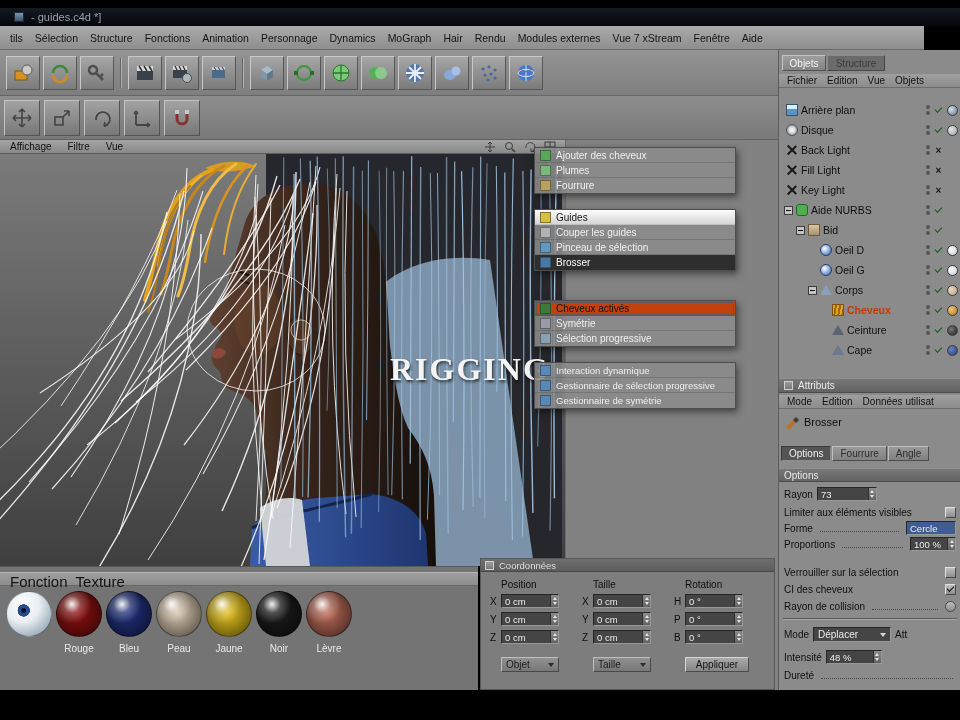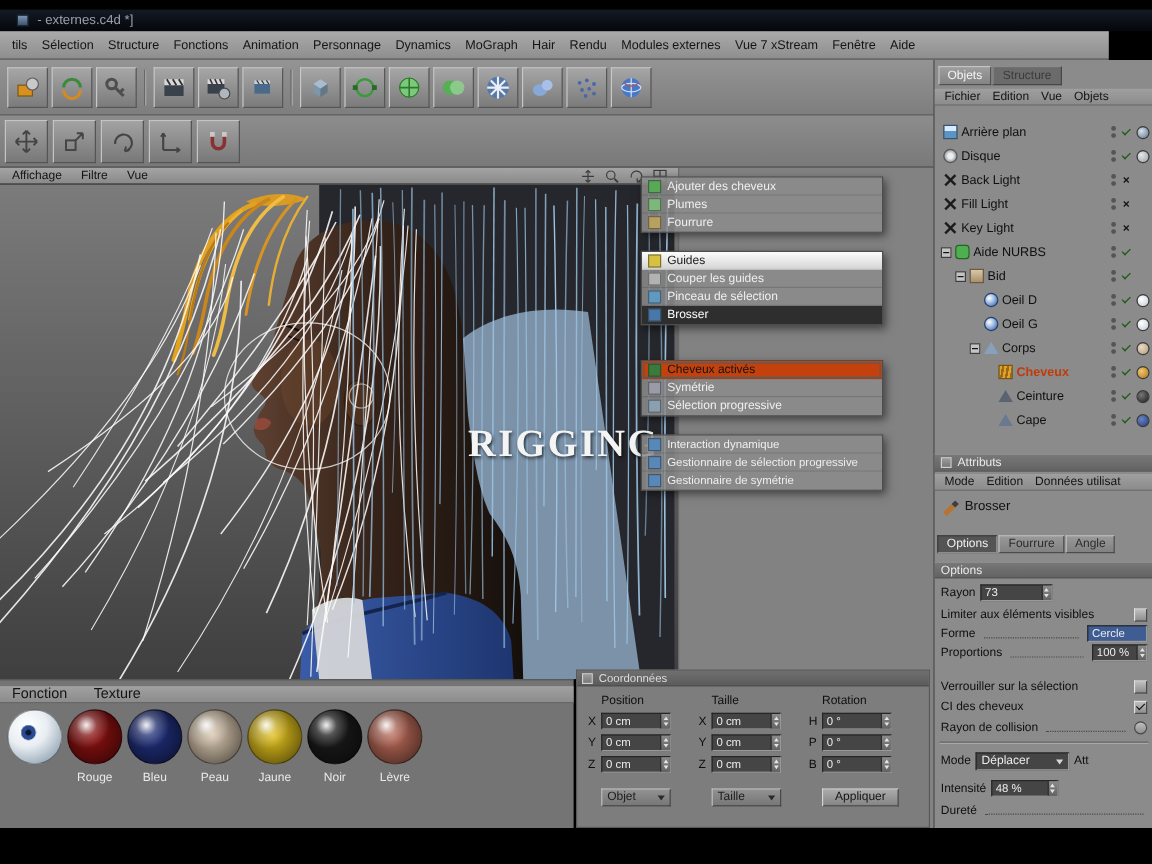--- a/index.html
+++ b/index.html
@@ -90,21 +90,21 @@
 .caret{border-left:3.5px solid transparent;border-right:3.5px solid transparent;border-top:4px solid #d8d8d8;flex:0 0 auto;margin-left:4px}
 .darkdd{background:#454545;border:1px solid;border-color:#262626 #999 #999 #262626;color:#ececec}
 .litedd{background:linear-gradient(#919191,#777);border:1px solid;border-color:#bfbfbf #484848 #484848 #bfbfbf;color:#1d1d1d}
 .litedd .caret{border-top-color:#2a2a2a}
 .btn{display:flex;align-items:center;justify-content:center;background:linear-gradient(#ababab,#858585);border:1px solid;border-color:#d4d4d4 #4c4c4c #4c4c4c #d4d4d4;font-size:10px;color:#141414;height:15px}
 .hr{position:absolute;left:4px;width:174px;height:2px;border-top:1px solid #5c5c5c;border-bottom:1px solid #a8a8a8}
 .w46{width:46px}.w50{width:50px}.w56{width:56px}.w58{width:58px}.w60{width:60px}.w64{width:64px}.w78{width:78px}
 
 
 #materials{position:absolute;left:0;top:566px;width:478px;height:124px;background:#747474;border-top:1px solid #585858}
-#matmenu{position:absolute;left:0;top:5px;width:478px;height:14px;background:linear-gradient(#9f9f9f,#8c8c8c);border-top:1px solid #b4b4b4;border-bottom:1px solid #686868;display:flex;align-items:flex-end;font-size:12px;color:#131313;padding-left:10px;gap:22px}
+#matmenu{position:absolute;left:0;top:5px;width:478px;height:14px;background:linear-gradient(#9f9f9f,#8c8c8c);border-top:1px solid #b4b4b4;border-bottom:1px solid #686868;display:flex;align-items:flex-start;font-size:15px;color:#131313;padding-left:10px;gap:8px}
 .matcol{position:absolute;top:24px;width:48px;display:flex;flex-direction:column;align-items:center;gap:6px}
 .matball{width:46px;height:46px;border-radius:50%;border:1px solid rgba(0,0,0,.4)}
 .matlbl{font-size:10px;color:#e9e9e9;height:12px}
 
 
 #coords{position:absolute;left:480px;top:558px;width:295px;height:132px;background:#7d7d7d;border:1px solid #595959}
 .ptitle{height:13px;background:linear-gradient(#6f6f6f,#5c5c5c);display:flex;align-items:center;gap:5px;padding-left:4px;color:#dedede;font-size:9.5px;border-bottom:1px solid #474747}
 .chdr{position:absolute;font-size:10px;color:#0e0e0e}
 .clab{position:absolute;font-size:10px;color:#0e0e0e}
 .cfld{position:absolute}
@@ -112,21 +112,21 @@
 #bbar{position:absolute;left:0;top:690px;width:960px;height:30px;background:#000}
 svg{display:block}
 </style>
 </head>
 <body>
 
 <div id="screen">
 
   <div id="titlebar">
     <span class="appicon"></span>
-    <span>- externes.c4d *]</span>
+    <span>- guides.c4d *]</span>
   </div>
 
   <div id="menubar">
     <span class="mi">tils</span>
     <span class="mi">Sélection</span>
     <span class="mi">Structure</span>
     <span class="mi">Fonctions</span>
     <span class="mi">Animation</span>
     <span class="mi">Personnage</span>
     <span class="mi">Dynamics</span>

